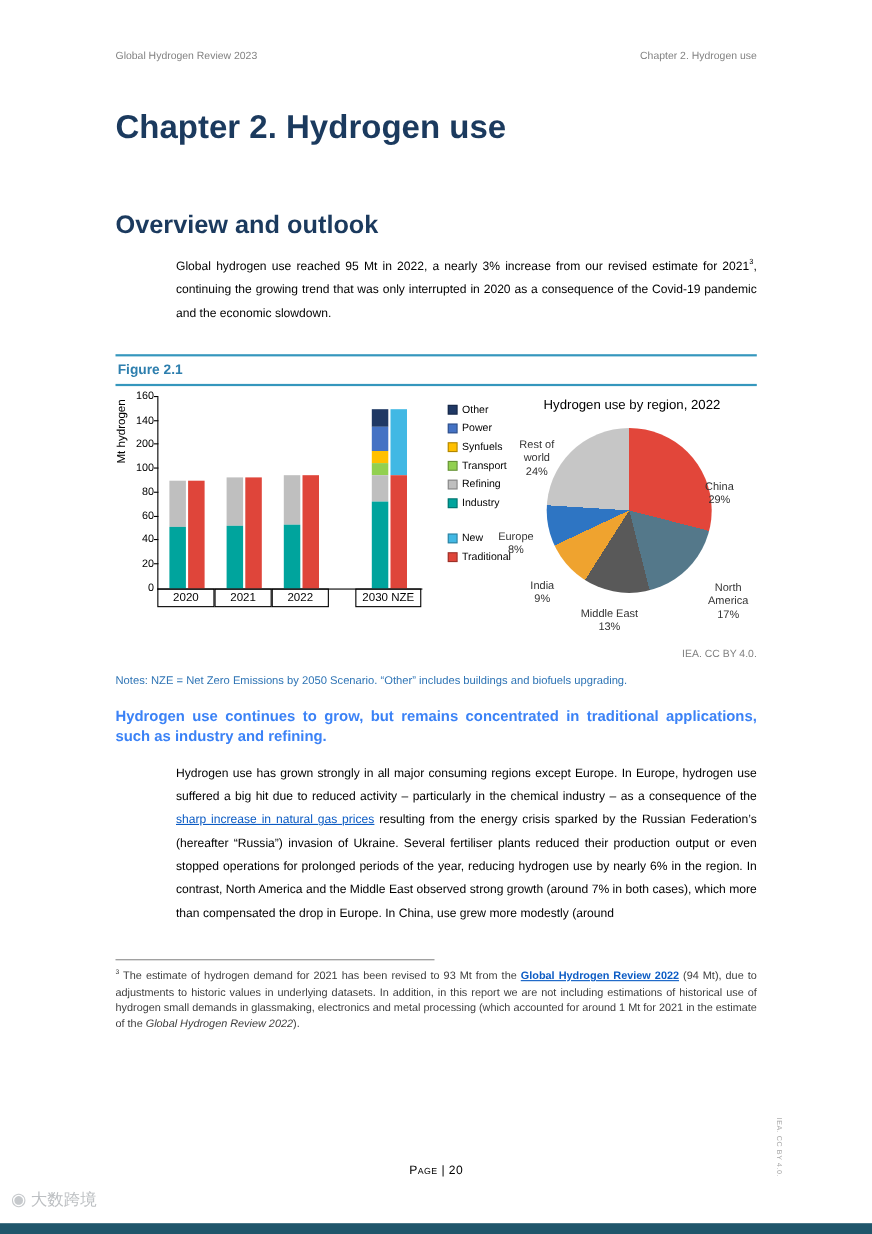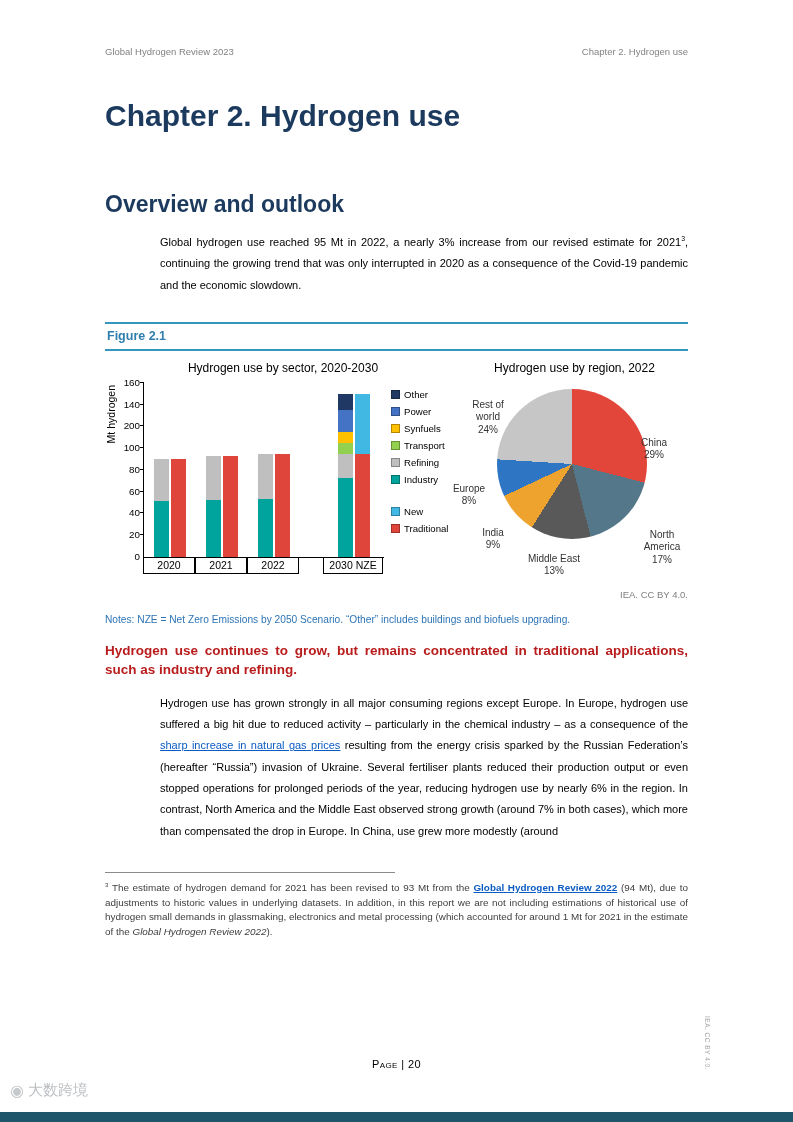--- a/index.html
+++ b/index.html
@@ -71,40 +71,40 @@
   .bar { display: flex; flex-direction: column-reverse; width: 15px; }
   .seg { width: 100%; }
   .cat-row { position: relative; width: 240px; height: 18px; }
   .cat-cell {
     position: absolute; top: -1px; height: 17px;
     border: 1px solid #000; box-sizing: border-box;
     display: flex; align-items: center; justify-content: center;
     font-size: 10.5px;
   }
   .legend { margin-left: 8px; padding-top: 6px; width: 70px; font-size: 9.6px; }
-  .legend-item { display: flex; align-items: center; gap: 4px; margin-bottom: 6px; }
+  .legend-item { display: flex; align-items: center; gap: 4px; margin-bottom: 6px; margin-left: 16px; }
   .swatch { flex: none; width: 9px; height: 9px; border: 1px solid rgba(0,0,0,0.3); box-sizing: border-box; }
   .legend-gap { height: 15px; }
 
   .pie-block { flex: 1; }
   .pie-area { position: relative; height: 200px; }
   .pie { position: absolute; left: 36px; top: 6px; width: 150px; height: 150px; border-radius: 50%; }
   .pie-label { position: absolute; font-size: 10px; line-height: 12.5px; text-align: center; color: #333; }
   .plbl-0 { left: 166px; top: 10px;  width: 54px; margin-top: 44px; }  
   .plbl-1 { left: 174px; top: 146px; width: 54px; }  
   .plbl-2 { left: 46px;  top: 170px; width: 94px; }  
   .plbl-3 { left: 10px;  top: 144px; width: 44px; }  
   .plbl-4 { left: -16px; top: 100px; width: 48px; }  
   .plbl-5 { left: 2px;   top: 16px;  width: 50px; }  
 
   .source { text-align: right; font-size: 9.5px; color: #7f7f7f; margin-top: 6px; }
   .notes { margin-top: 14px; font-size: 10.2px; color: #2e74b5; }
   .subheading {
     margin-top: 16px; font-size: 13.5px; line-height: 19px;
-    font-weight: 700; color: #b91c1c; text-align: justify;
+    font-weight: 700; color: #3b82f6; text-align: justify;
   }
   .footnote { margin-top: 30px; }
   .fn-rule { width: 290px; border-top: 1px solid #8a8a8a; }
   .fn-text { margin: 8px 0 0 0; font-size: 9.9px; line-height: 14.6px; color: #3d3d3d; text-align: justify; }
 
   .side-vertical {
     position: absolute; right: 82px; bottom: 52px;
     writing-mode: vertical-rl;
     font-size: 6.5px; color: #a6a6a6; letter-spacing: 0.5px;
   }
@@ -142,21 +142,20 @@
 
     <p class="body-text indent"><span>Global hydrogen use reached 95 Mt in 2022, a nearly 3% increase from our revised estimate for 2021</span><sup>3</sup><span>, continuing the growing trend that was only interrupted in 2020 as a consequence of the Covid-19 pandemic and the economic slowdown.</span></p>
 
     <div class="figure-header">
       <span class="fig-label">Figure 2.1</span>
     </div>
 
     <div class="charts-row">
 
       <div class="bar-block">
-        <div class="chart-title">Hydrogen use by sector, 2020-2030</div>
         <div class="bar-body">
           <div class="ylab">Mt hydrogen</div>
           <div class="yaxis" id="bar-yaxis">
               <div class="ytick" style="bottom: -5px;">0</div>
               <div class="ytick" style="bottom: 16.75px;">20</div>
               <div class="ytick" style="bottom: 38.5px;">40</div>
               <div class="ytick" style="bottom: 60.25px;">60</div>
               <div class="ytick" style="bottom: 82px;">80</div>
               <div class="ytick" style="bottom: 103.75px;">100</div>
               <div class="ytick" style="bottom: 125.5px;">200</div>

